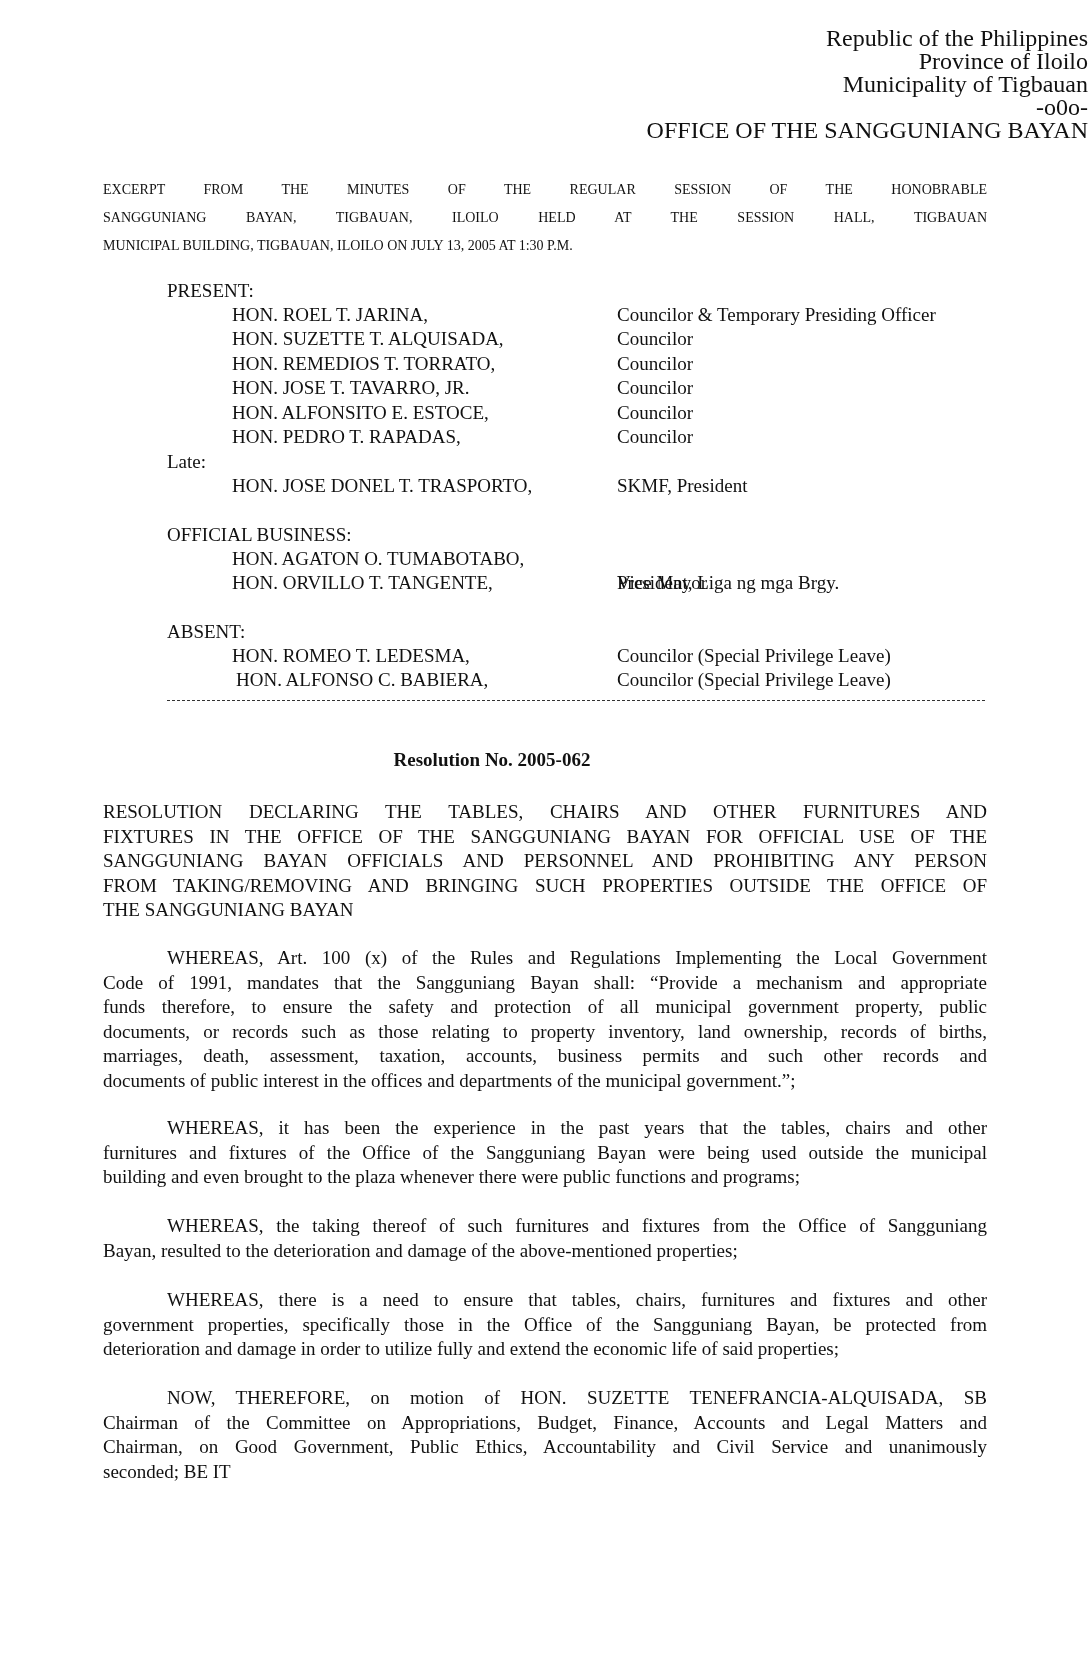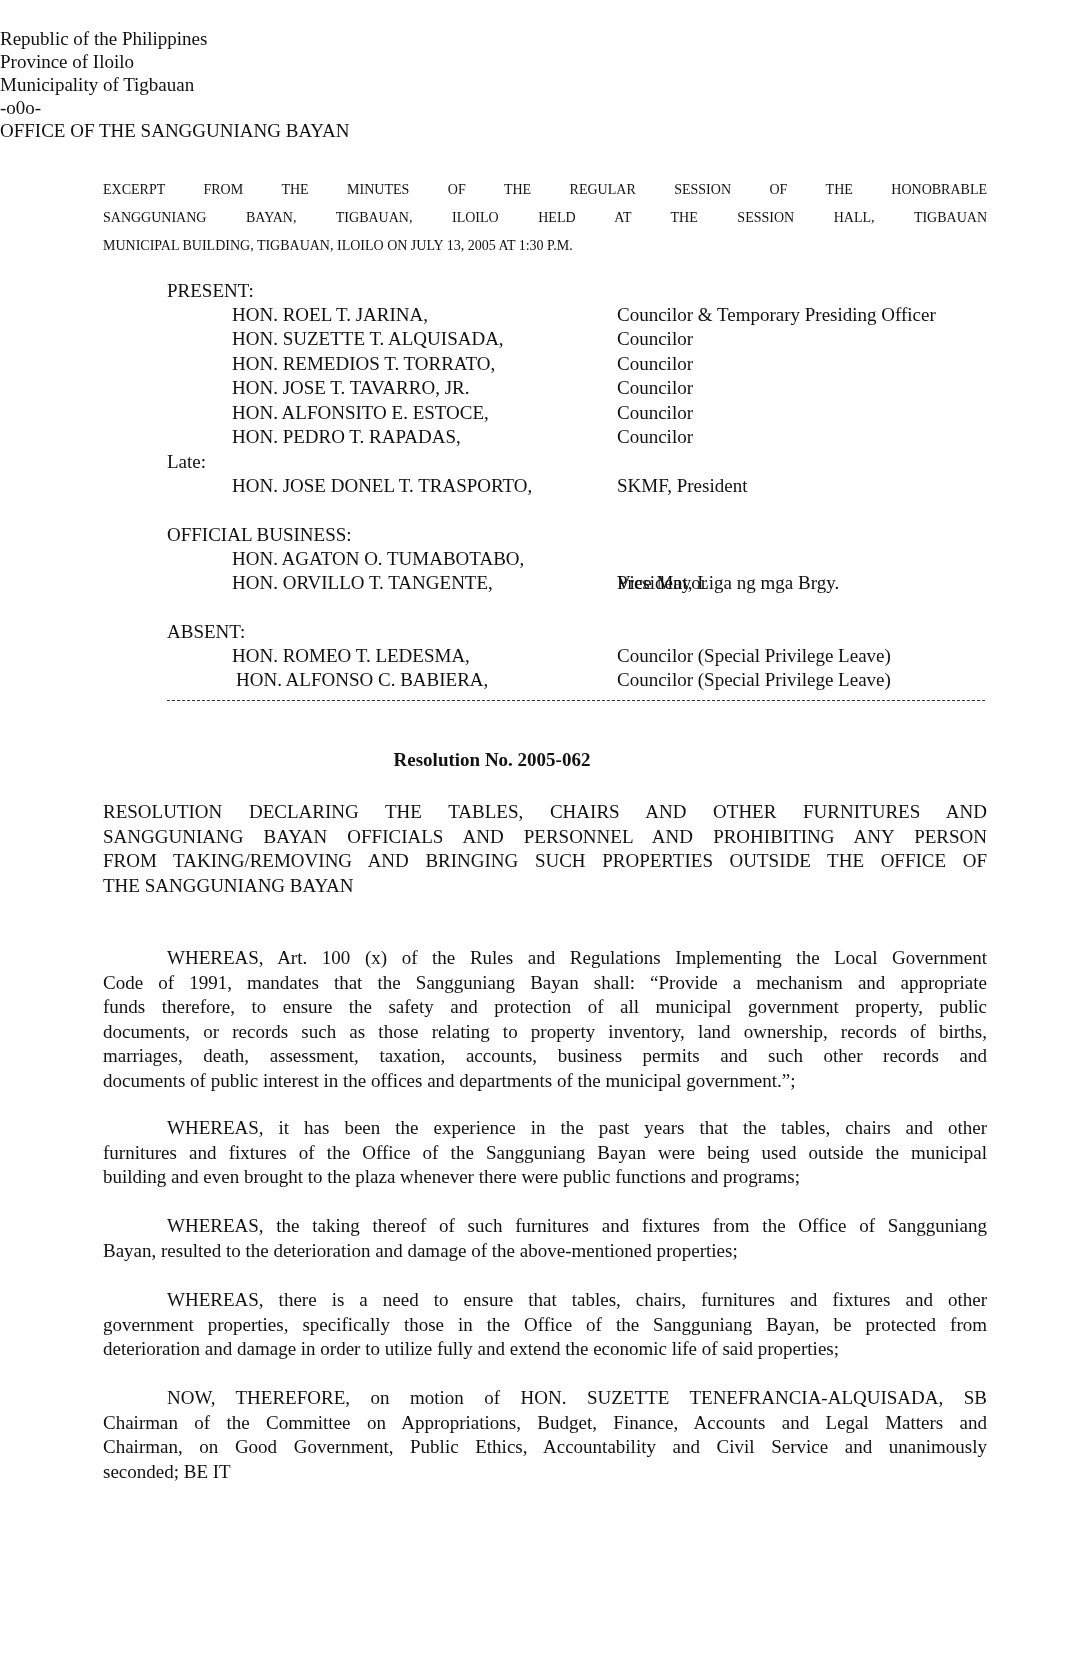--- a/index.html
+++ b/index.html
@@ -2,21 +2,21 @@
 <html><head>
 <meta charset="utf-8">
 <style>
   html, body { margin: 0; padding: 0; background: #ffffff; }
   body {
     width: 1088px; height: 1664px; position: relative; overflow: hidden;
     font-family: "Liberation Serif", "DejaVu Serif", serif;
     color: #111111;
   }
   .page { position: absolute; left: 0; top: 0; width: 1088px; height: 1664px; }
-  .hdr { position: absolute; left: 0; width: 1088px; text-align: left; font-size: 19px; line-height: 23px; }
+  .hdr { position: absolute; left: 0; width: 1088px; text-align: right; font-size: 24px; line-height: 23px; }
   .hdr div { height: 23px; }
   .excerpt {
     position: absolute; left: 103px; top: 176px; width: 884px;
     font-size: 14px; line-height: 28px; text-align: justify; text-align-last: left;
   }
   .excerpt .ln { display: block; text-align: justify; text-align-last: justify; height: 28px; }
   .excerpt .ln.last { text-align-last: left; }
   .att { position: absolute; left: 0; top: 0; width: 1088px; font-size: 19px; }
   .att .lbl { position: absolute; left: 167px; text-align: right; }
   .att .nm { position: absolute; left: 232px; white-space: nowrap; }
@@ -84,20 +84,21 @@
     <span class="nm" style="top:669px; left:236px;">HON. ALFONSO C. BABIERA,</span>
     <span class="rl" style="top:669px;">Councilor (Special Privilege Leave)</span>
   </div>
 
   <div class="dash"></div>
 
   <div class="resno">Resolution No. 2005-062</div>
 
   <div class="para" style="top:800px;">
     <span class="ln">RESOLUTION DECLARING THE TABLES, CHAIRS AND OTHER FURNITURES AND</span>
+    <span class="ln">FIXTURES IN THE OFFICE OF THE SANGGUNIANG BAYAN FOR OFFICIAL USE OF THE</span>
     <span class="ln">SANGGUNIANG BAYAN OFFICIALS AND PERSONNEL AND PROHIBITING ANY PERSON</span>
     <span class="ln">FROM TAKING/REMOVING AND BRINGING SUCH PROPERTIES OUTSIDE THE OFFICE OF</span>
     <span class="ln last">THE SANGGUNIANG BAYAN</span>
   </div>
 
   <div class="para" style="top:946px;">
     <span class="ln ind">WHEREAS, Art. 100 (x) of the Rules and Regulations Implementing the Local Government</span>
     <span class="ln">Code of 1991, mandates that the Sangguniang Bayan shall: “Provide a mechanism and appropriate</span>
     <span class="ln">funds therefore, to ensure the safety and protection of all municipal government property, public</span>
     <span class="ln">documents, or records such as those relating to property inventory, land ownership, records of births,</span>

